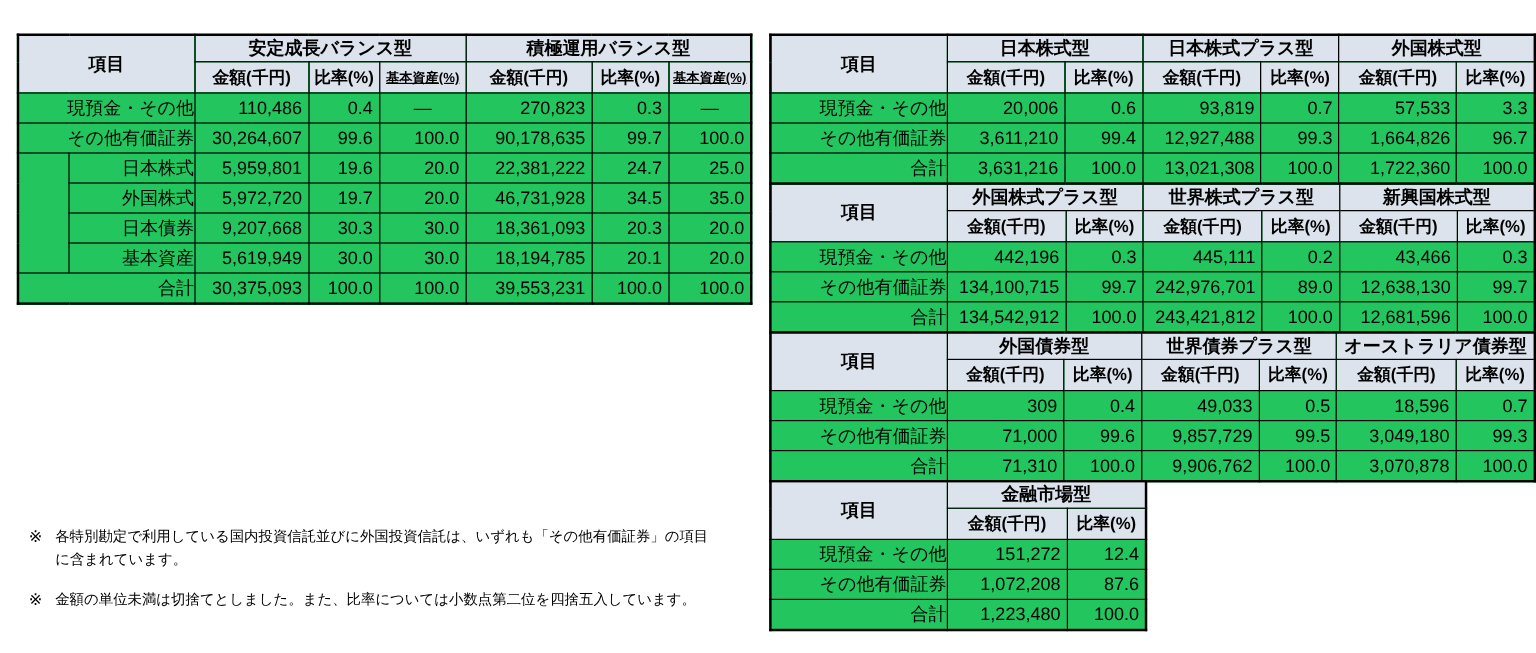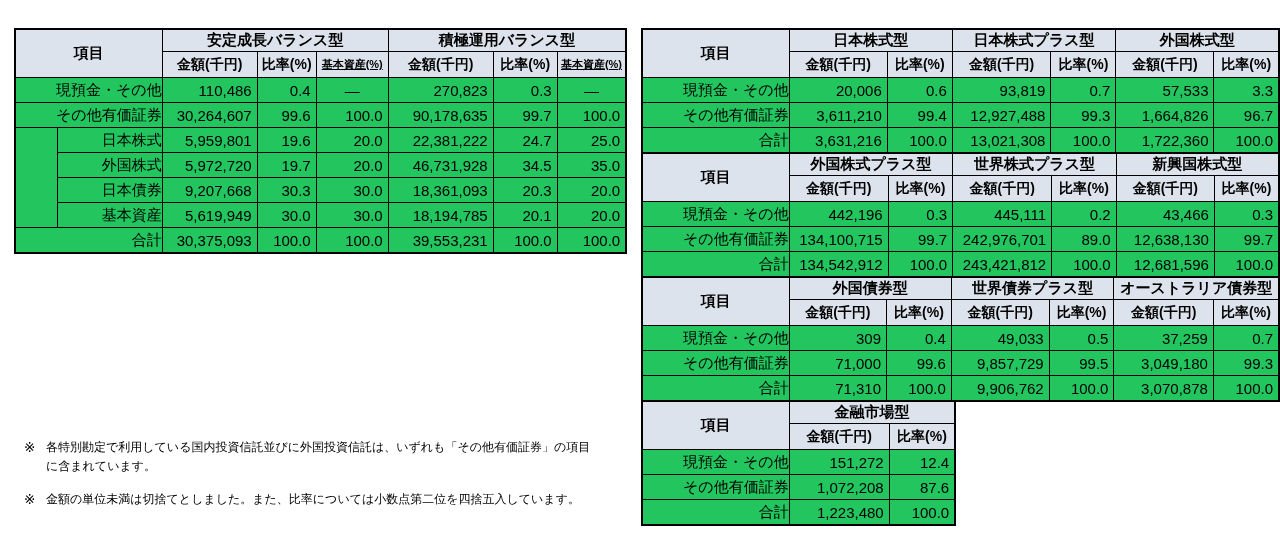--- a/index.html
+++ b/index.html
@@ -280,21 +280,21 @@
             <th class="colh">比率(%)</th>
           </tr>
         </thead>
         <tbody>
           <tr>
             <td class="label">現預金・その他</td>
             <td class="num">309</td>
             <td class="num">0.4</td>
             <td class="num">49,033</td>
             <td class="num">0.5</td>
-            <td class="num">37,259</td>
+            <td class="num">18,596</td>
             <td class="num">0.7</td>
           </tr>
           <tr>
             <td class="label">その他有価証券</td>
             <td class="num">71,000</td>
             <td class="num">99.6</td>
             <td class="num">9,857,729</td>
             <td class="num">99.5</td>
             <td class="num">3,049,180</td>
             <td class="num">99.3</td>

